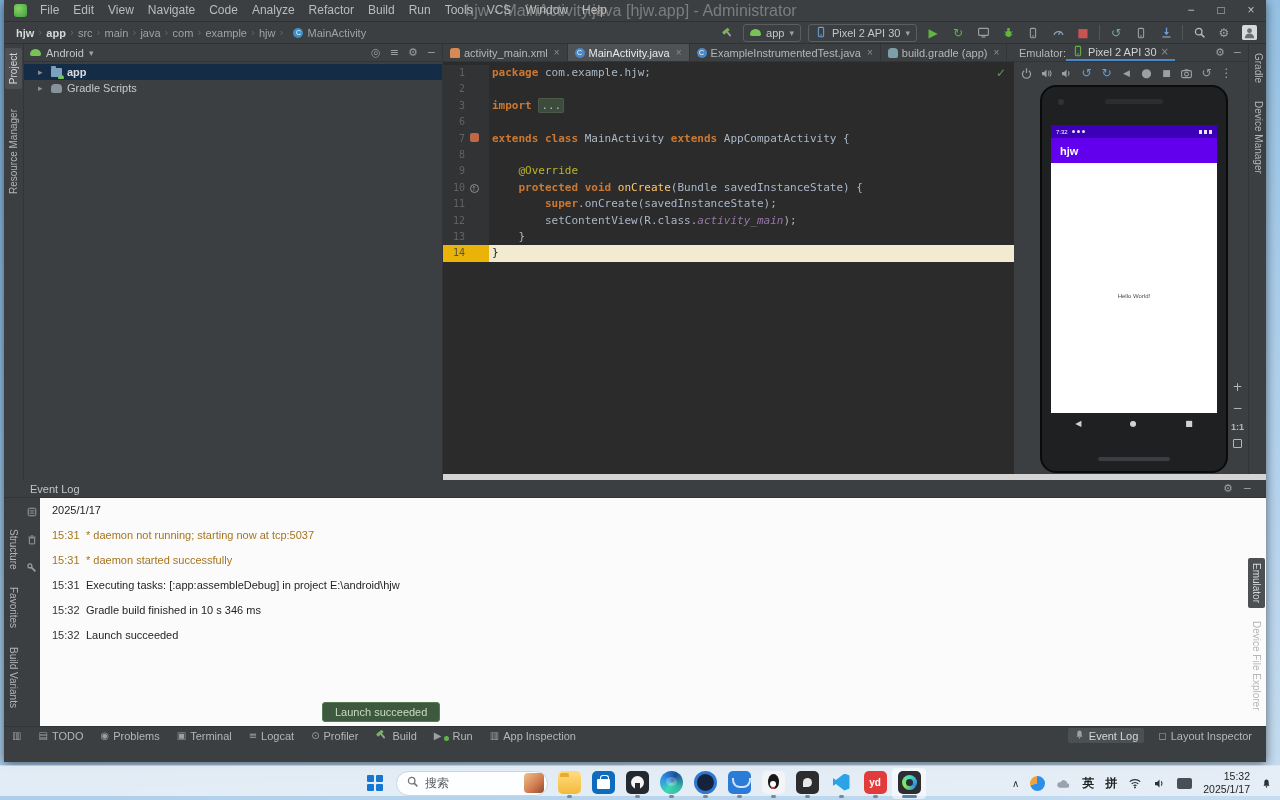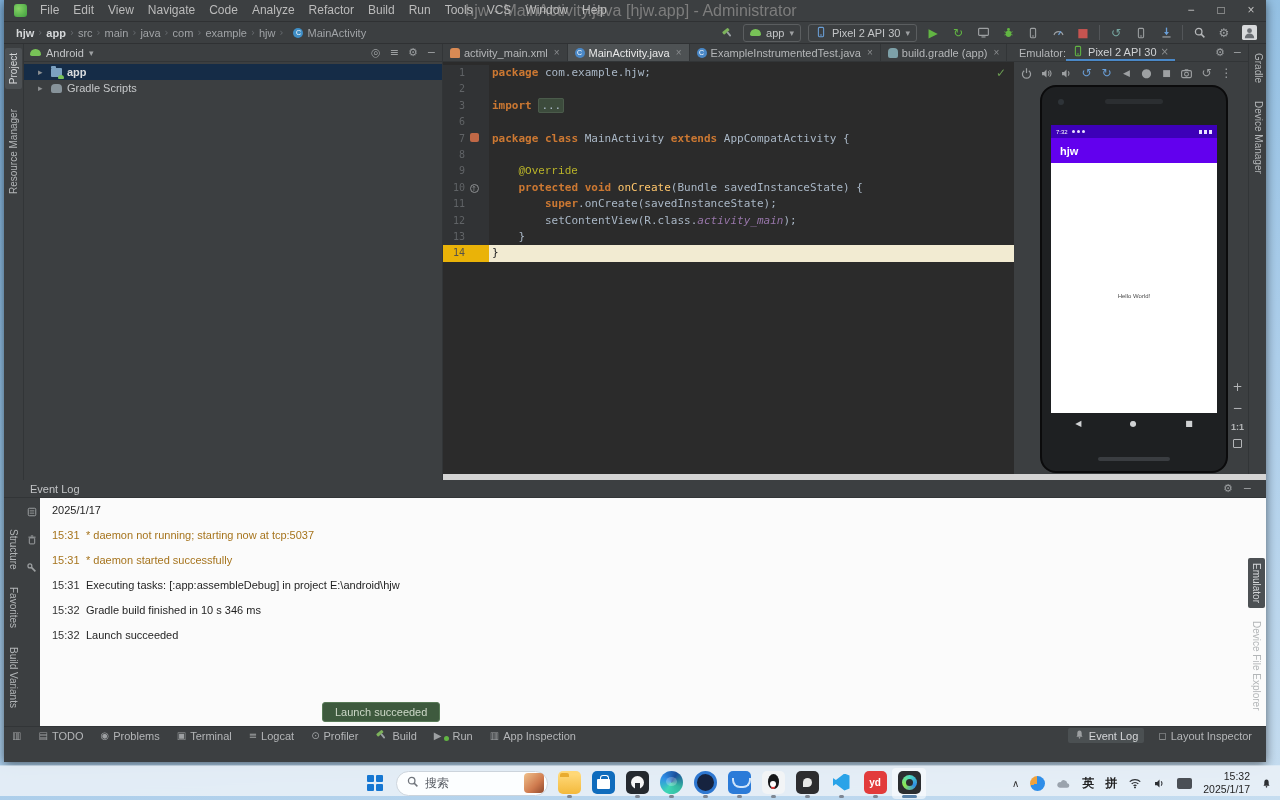--- a/index.html
+++ b/index.html
@@ -75,21 +75,21 @@
   .tab-ico.class { border-radius:50%; background:#4a88c7; color:#fff; font-size:7px; line-height:10px; text-align:center; }
   .tab-ico.gradle { border-radius:4px 4px 2px 2px; background:#7da0a8; }
 
   .code-area { flex:1; position:relative; font-family:"DejaVu Sans Mono",monospace; font-size:11px; overflow:hidden; padding-top:3px; }
   .code-line { display:flex; height:16.4px; line-height:16.4px; }
   .gutter { flex:0 0 46px; background:#313335; display:flex; align-items:center; }
   .lnum { width:22px; text-align:right; color:#606366; font-size:10px; }
   .gico { width:18px; text-align:center; font-size:9px; }
   .code-text { flex:1; white-space:pre; color:#a9b7c6; padding-left:3px; }
   .kw { color:#cc7832; font-weight:bold; }
-  .ann { color:#bbb529;font-family:Liberation Mono, monospace; }
+  .ann { color:#bbb529; }
   .fn { color:#ffc66b; }
   .field { color:#9876aa; font-style:italic; }
   .pl { color:#a9b7c6; }
   .fold { background:#3c4b3c; border:1px solid #4b5b4b; border-radius:2px; padding:0 2px; }
   .code-line.current { background:#f2ebd2; }
   .code-line.current .gutter { background:#eab308; }
   .code-line.current .lnum { color:#55524a; }
   .code-line.current .pl { color:#222; }
   .insp-check { position:absolute; top:4px; right:8px; color:#6a9b51; font-size:12px; }
   .cls-gico { display:inline-block; width:9px; height:9px; border-radius:2px; background:#c06846; }
@@ -441,21 +441,21 @@
                 <span class="lnum">6</span>
                 <span class="gico"></span>
               </div>
               <div class="code-text"></div>
             </div>
             <div class="code-line">
               <div class="gutter">
                 <span class="lnum">7</span>
                 <span class="gico"><span class="cls-gico"></span></span>
               </div>
-              <div class="code-text"><span class="kw">package class</span><span class="pl"> MainActivity </span><span class="kw">extends</span><span class="pl"> AppCompatActivity {</span></div>
+              <div class="code-text"><span class="kw">extends class</span><span class="pl"> MainActivity </span><span class="kw">extends</span><span class="pl"> AppCompatActivity {</span></div>
             </div>
             <div class="code-line">
               <div class="gutter">
                 <span class="lnum">8</span>
                 <span class="gico"></span>
               </div>
               <div class="code-text"></div>
             </div>
             <div class="code-line">
               <div class="gutter">

